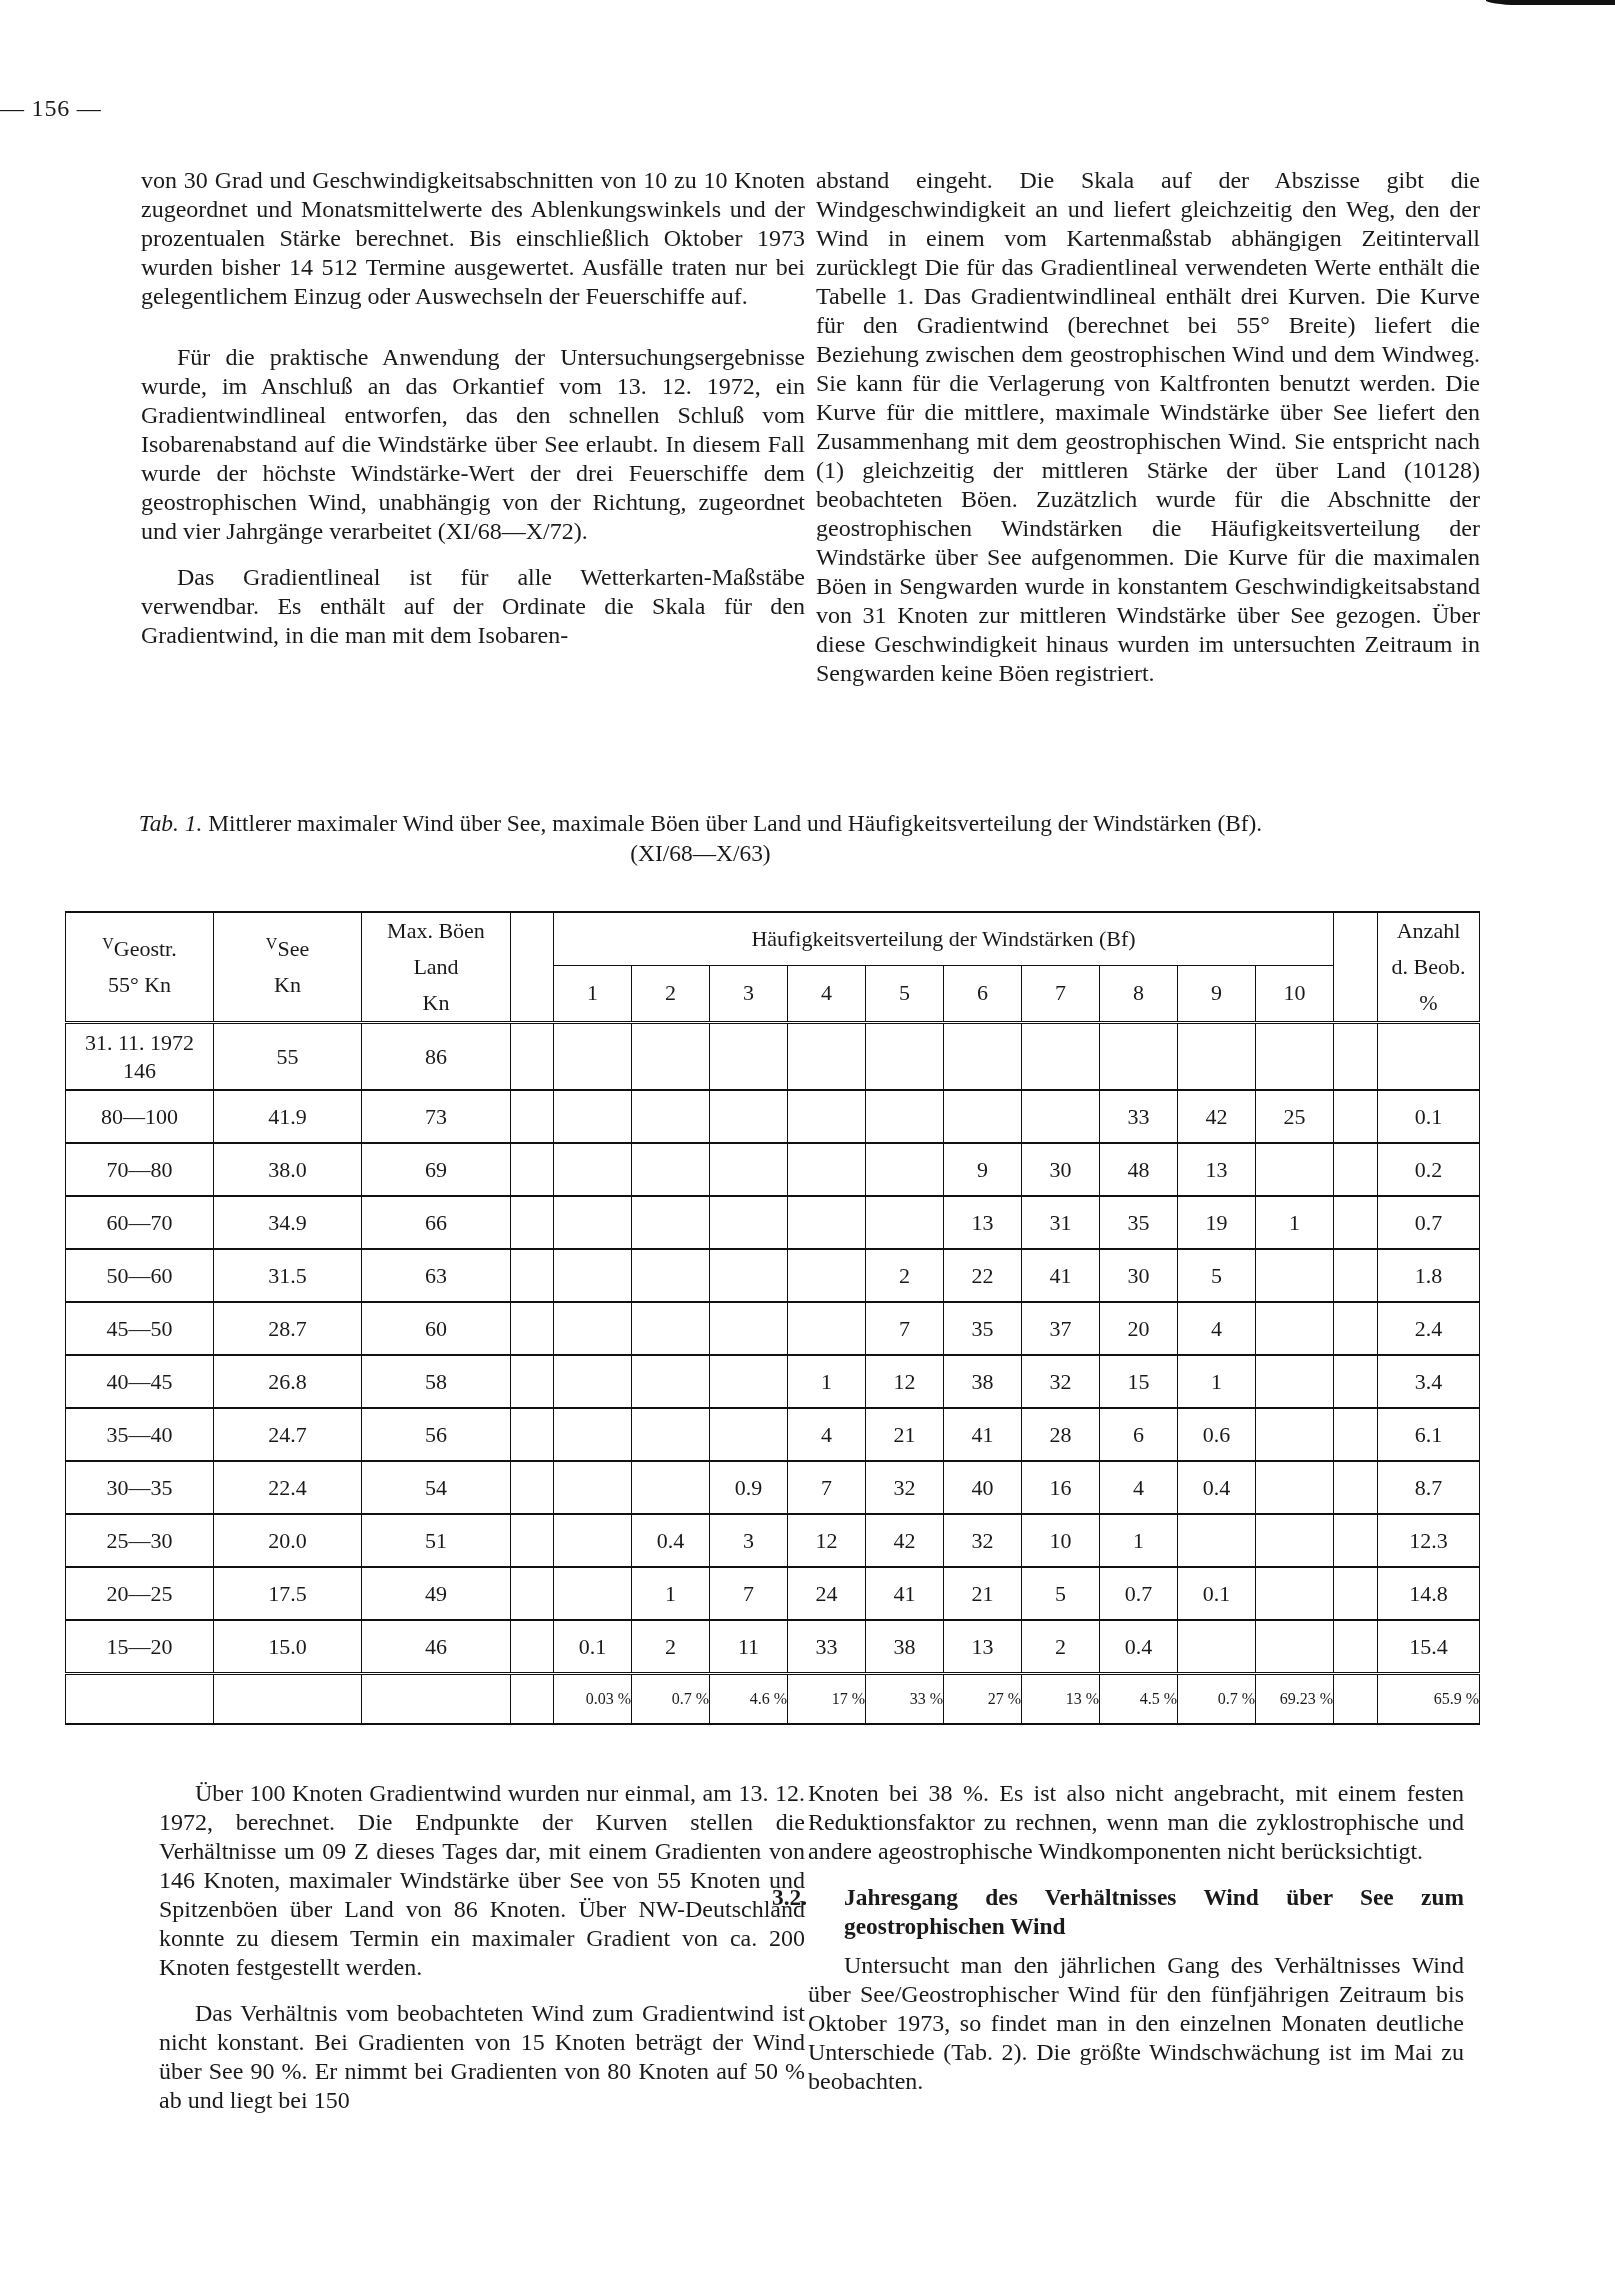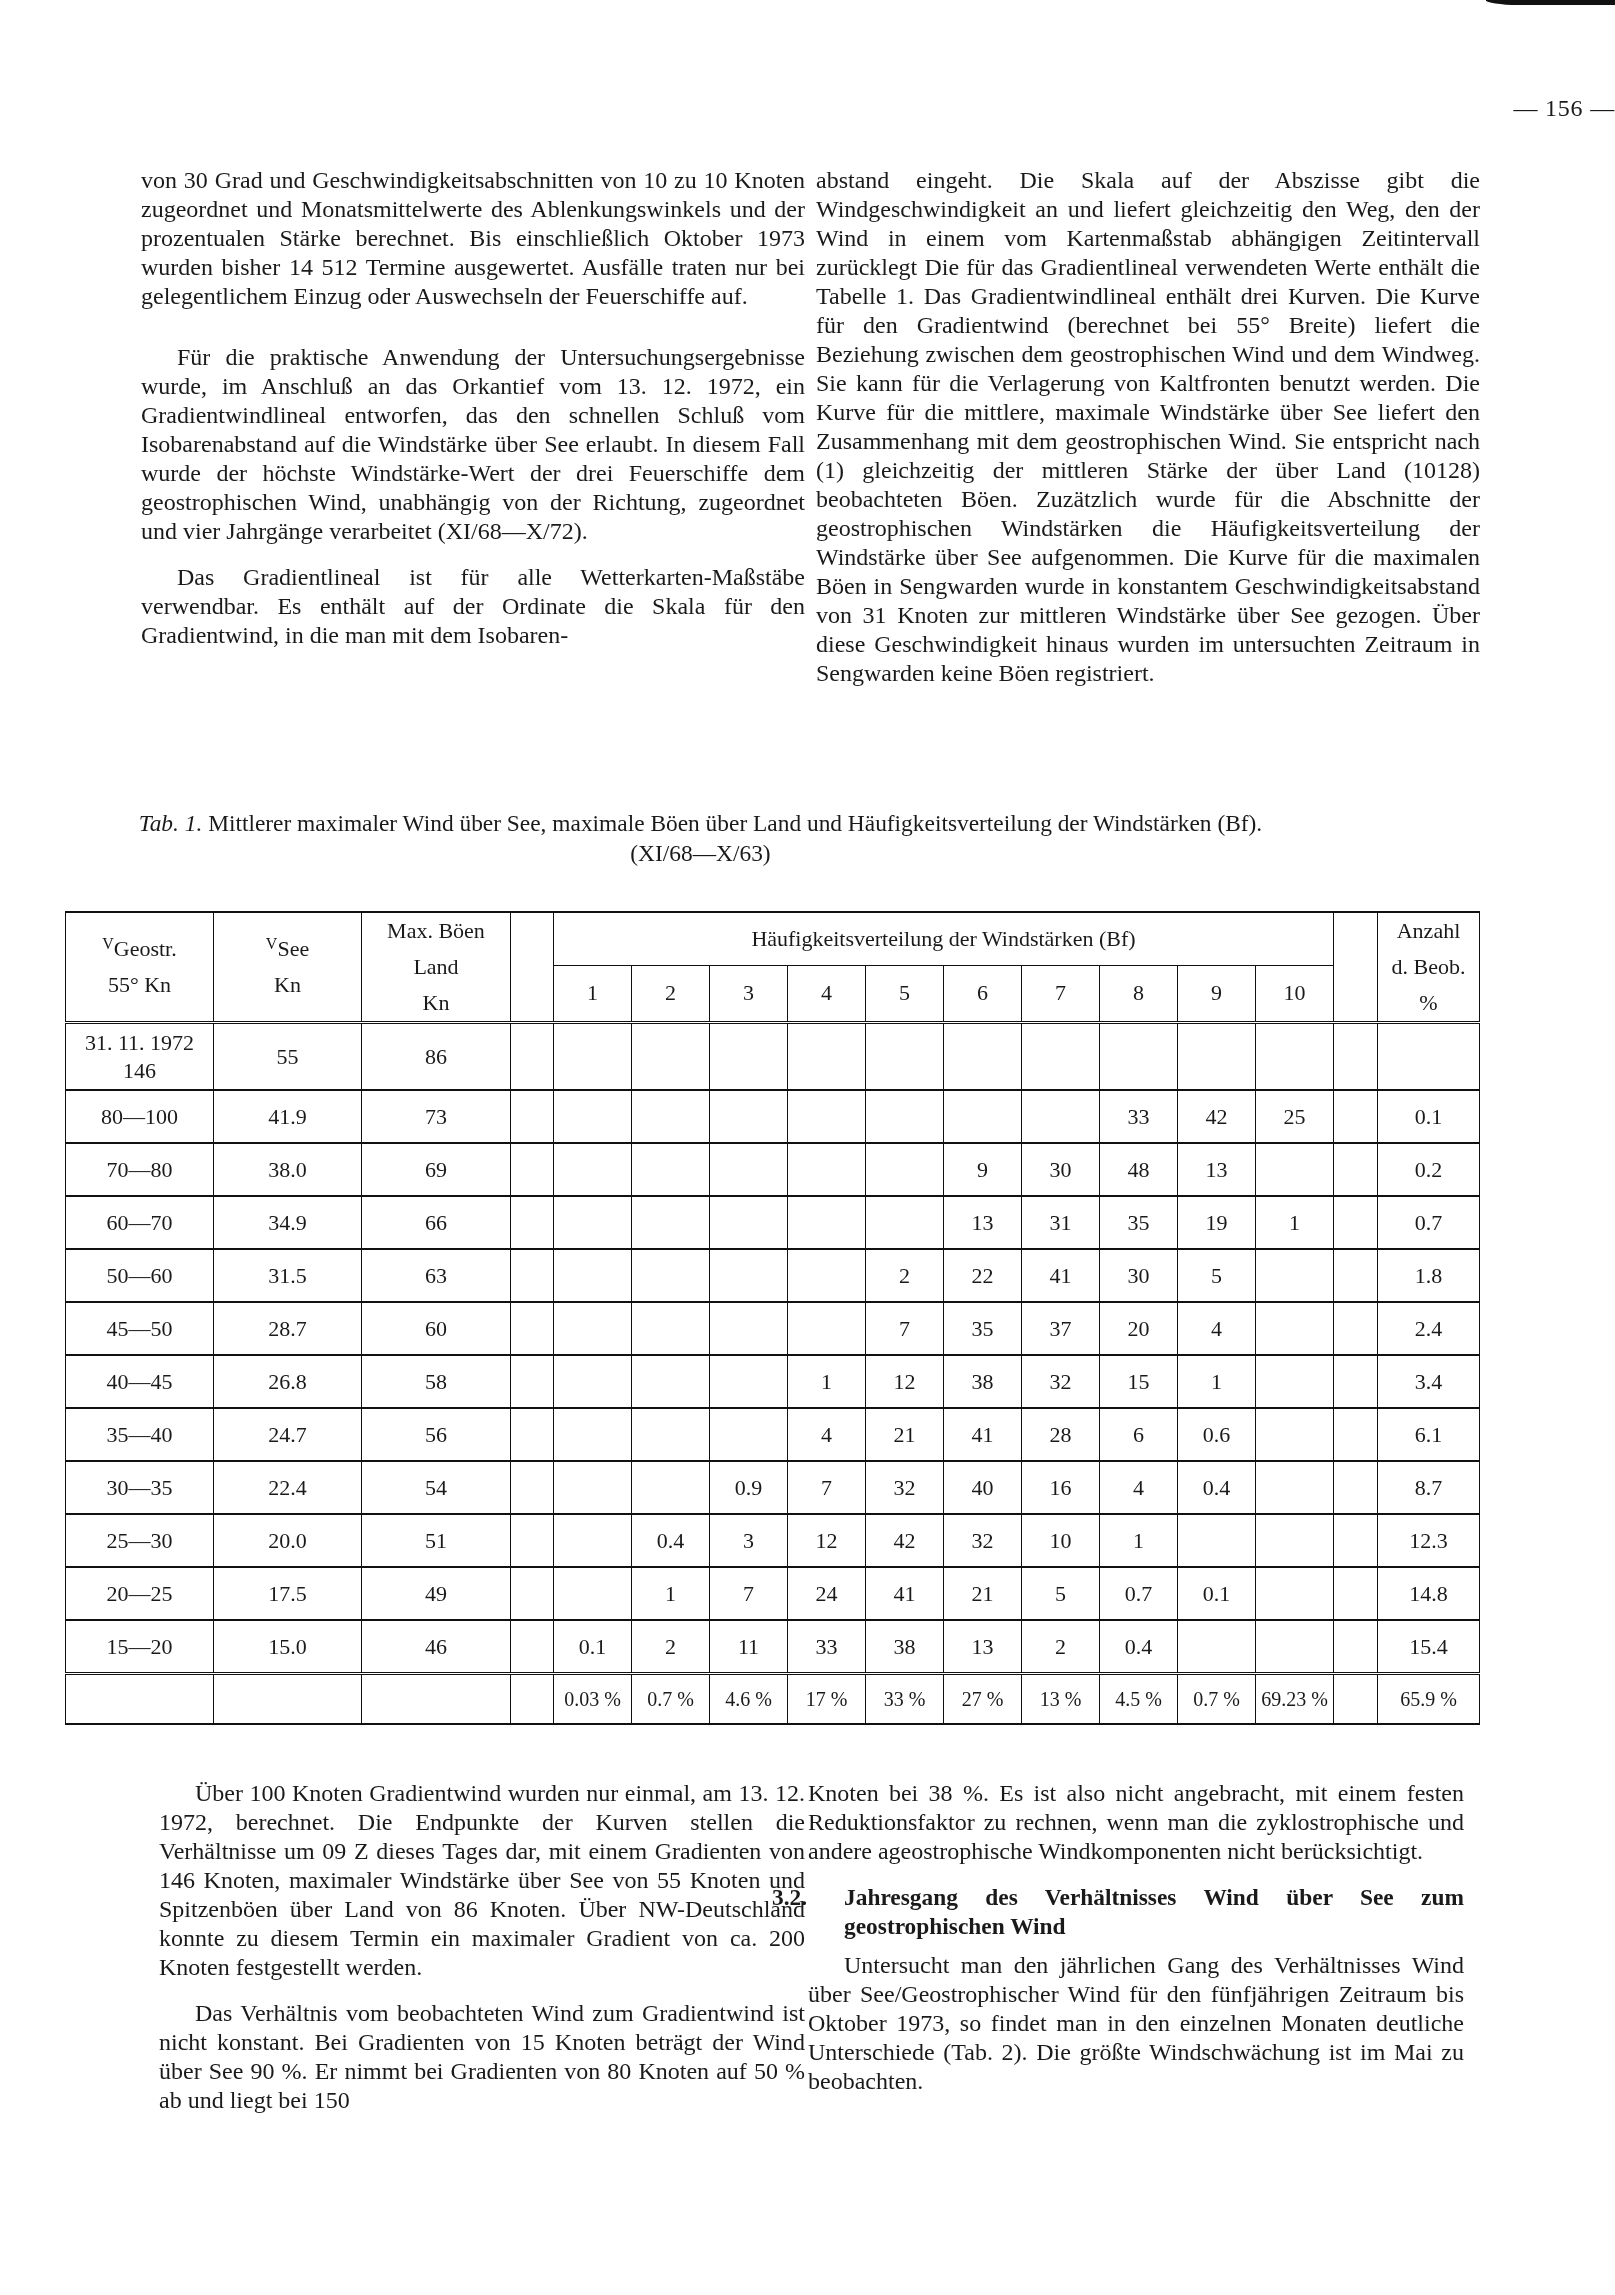--- a/index.html
+++ b/index.html
@@ -2,21 +2,21 @@
 <html style="font-size:13px"><head>
 <meta charset="utf-8">
 <style>
   html, body { margin: 0; padding: 0; background: #ffffff; }
   body {
     width: 1615px; height: 2295px; position: relative; overflow: hidden;
     font-family: "DejaVu Serif", "Liberation Serif", serif;
     color: #1a1a1a;
   }
   .page-number {
-    position: absolute; top: 95px; left: 0; width: 1615px; text-align: right;
+    position: absolute; top: 95px; left: 0; width: 1615px; text-align: left;
     font-size: 24px; letter-spacing: 0.8px;
     font-family: "Liberation Serif", serif;
   }
   .corner-mark {
     position: absolute; top: 0; right: 0; width: 129px; height: 4.8px;
     background: #111; border-bottom-left-radius: 32px 4.8px;
   }
   .col {
     position: absolute; width: 664px;
     font-family: "Liberation Serif", serif;
@@ -55,21 +55,21 @@
     border-left: 1.6px solid #111; border-right: 1.6px solid #111;
     text-align: center; vertical-align: middle; padding: 0;
     font-weight: normal;
   }
   .windtable thead th { line-height: 36px; }
   .windtable tr.h1 th { height: 45px; }
   .windtable tr.h2 th { height: 48px; border-top: 1.6px solid #111; }
   .windtable tbody tr.first td { border-top: 3.2px double #111; }
   .windtable tbody td { height: 51px; border-bottom: 2.4px solid #111; }
   .windtable tbody tr.tall td { height: 65px; line-height: 27.5px; }
-  .windtable tr.sum td { border-top: 3.2px double #111; height: 48px; font-size: 20px; }
+  .windtable tr.sum td { border-top: 3.2px double #111; height: 48px; font-size: 16px; text-align: right; }
   .windtable .sub { font-size: 16px; vertical-align: top; position: relative; top: -4.8px; }
   .windtable .hdr-multi { line-height: 36px; }
 </style>
 </head>
 <body>
 
 <div class="corner-mark"></div>
 
 <div class="page-number">— 156 —</div>
 

